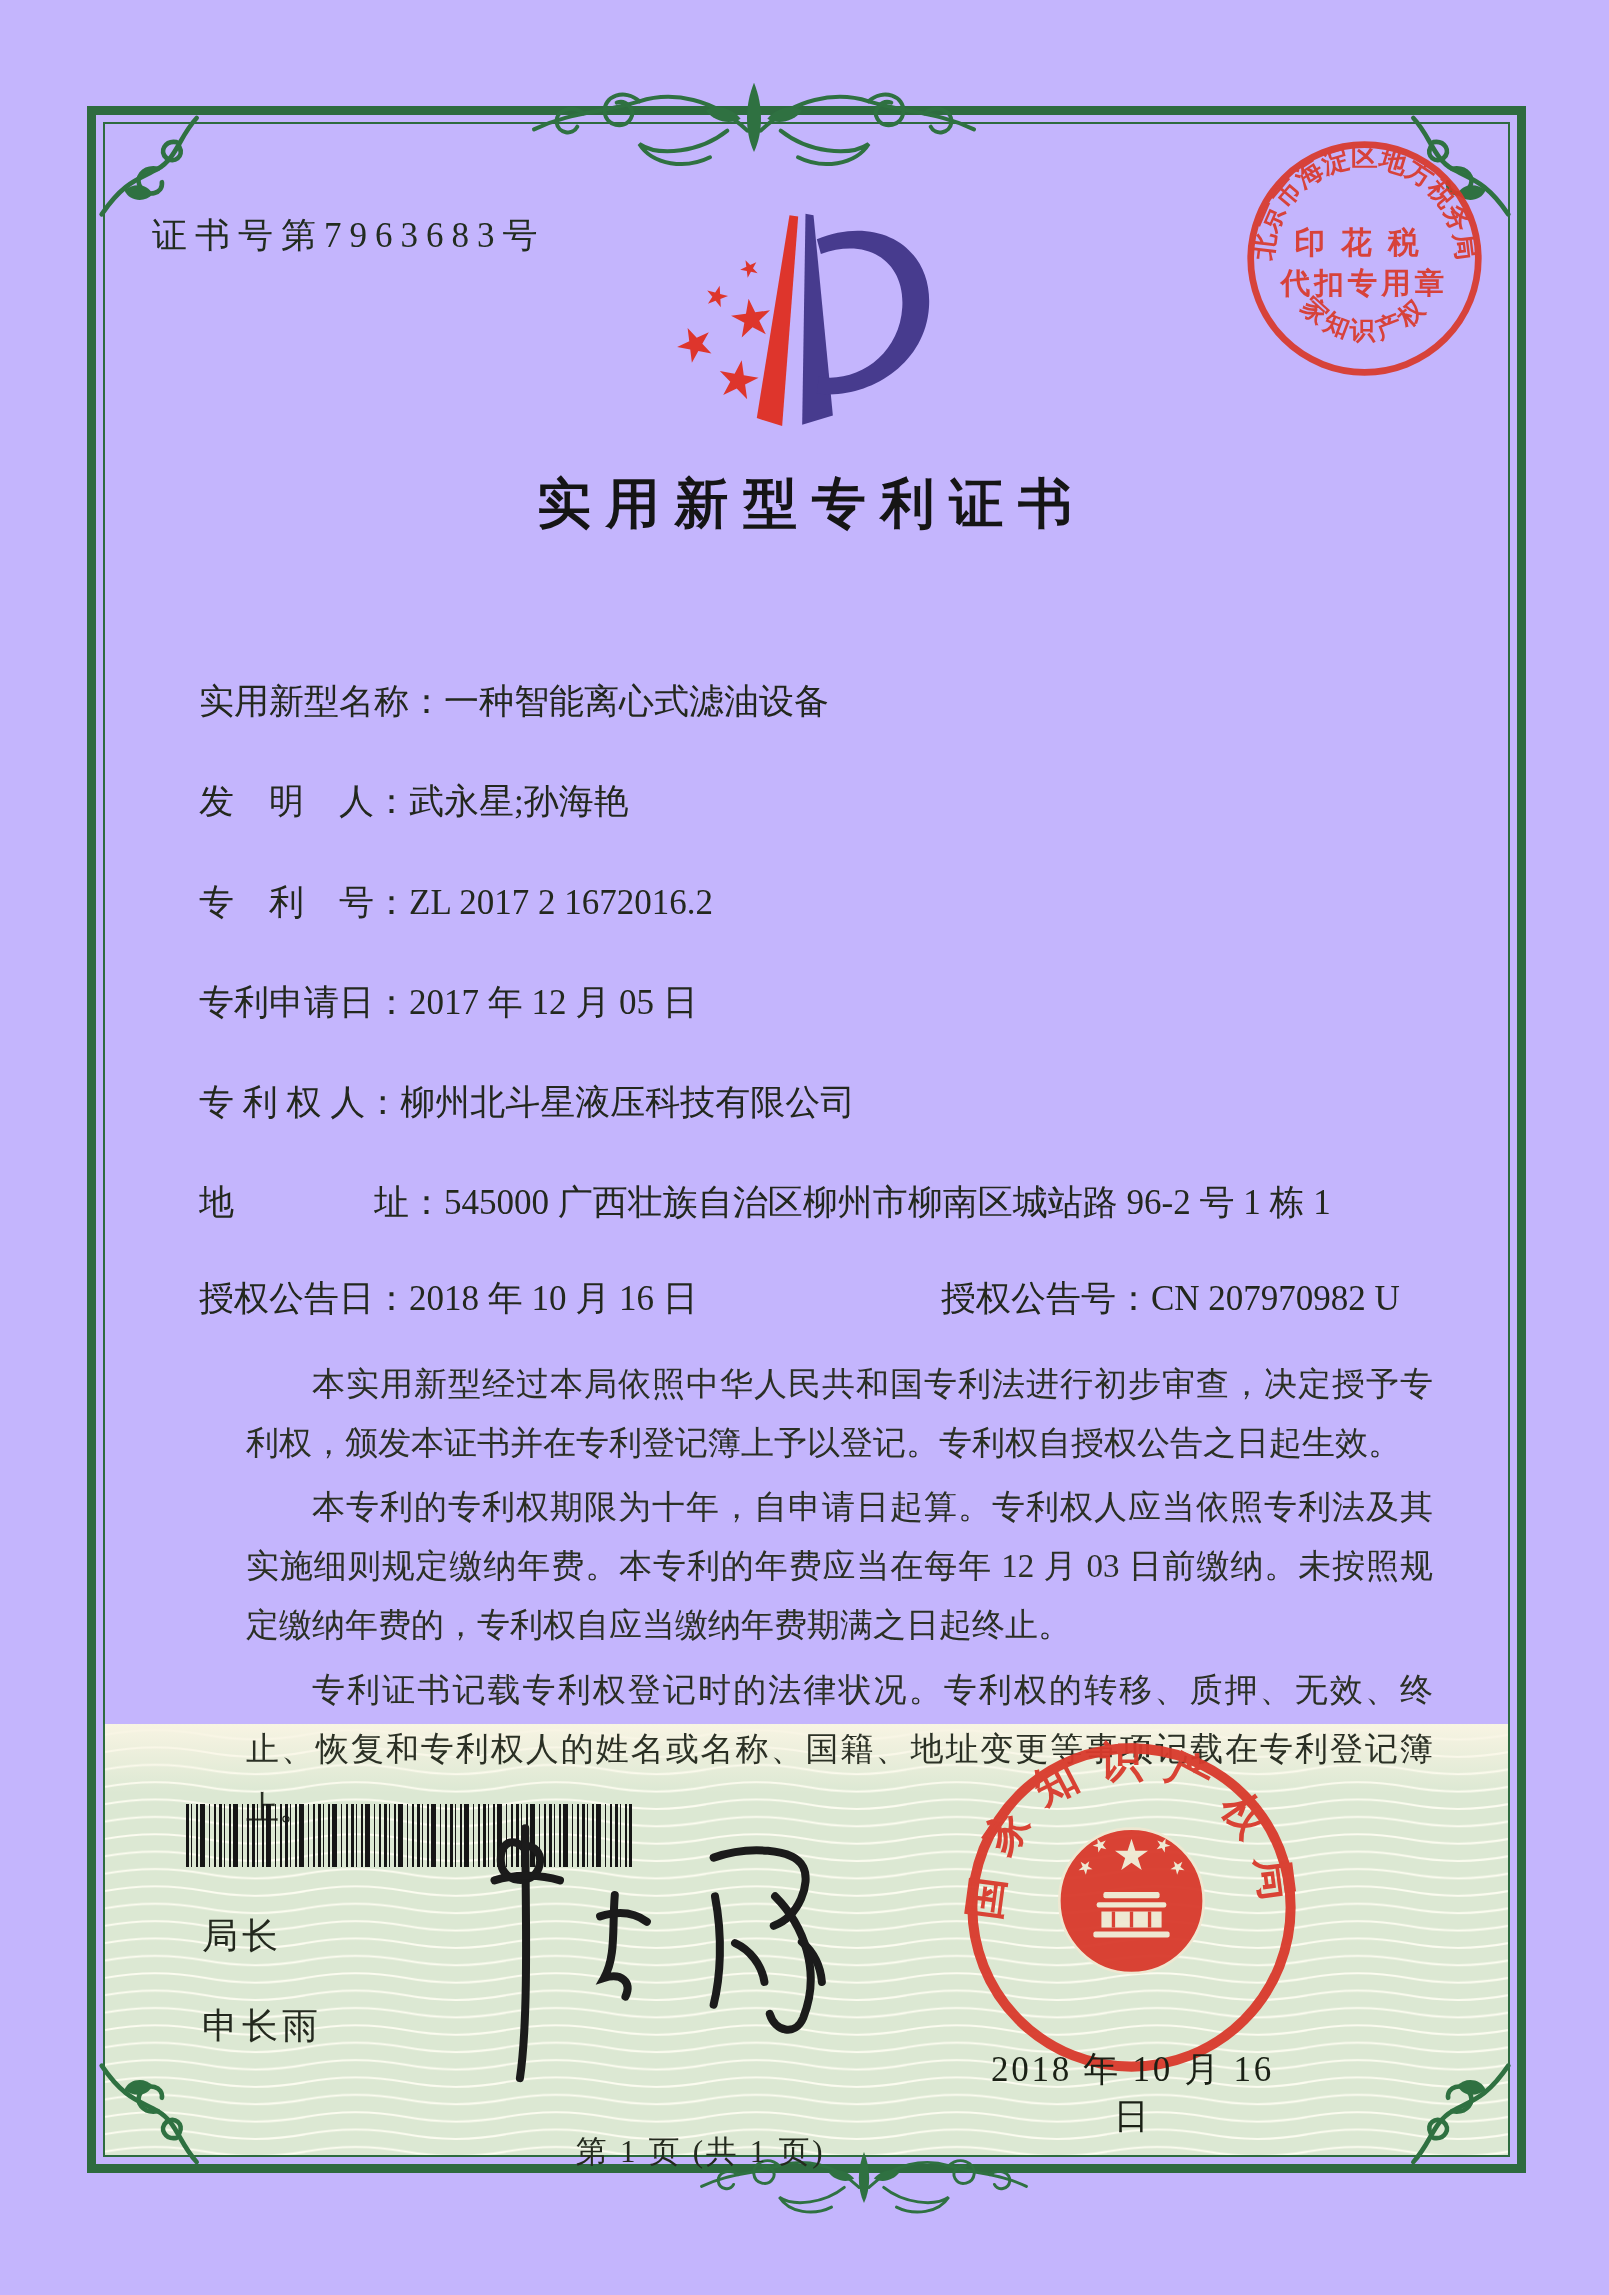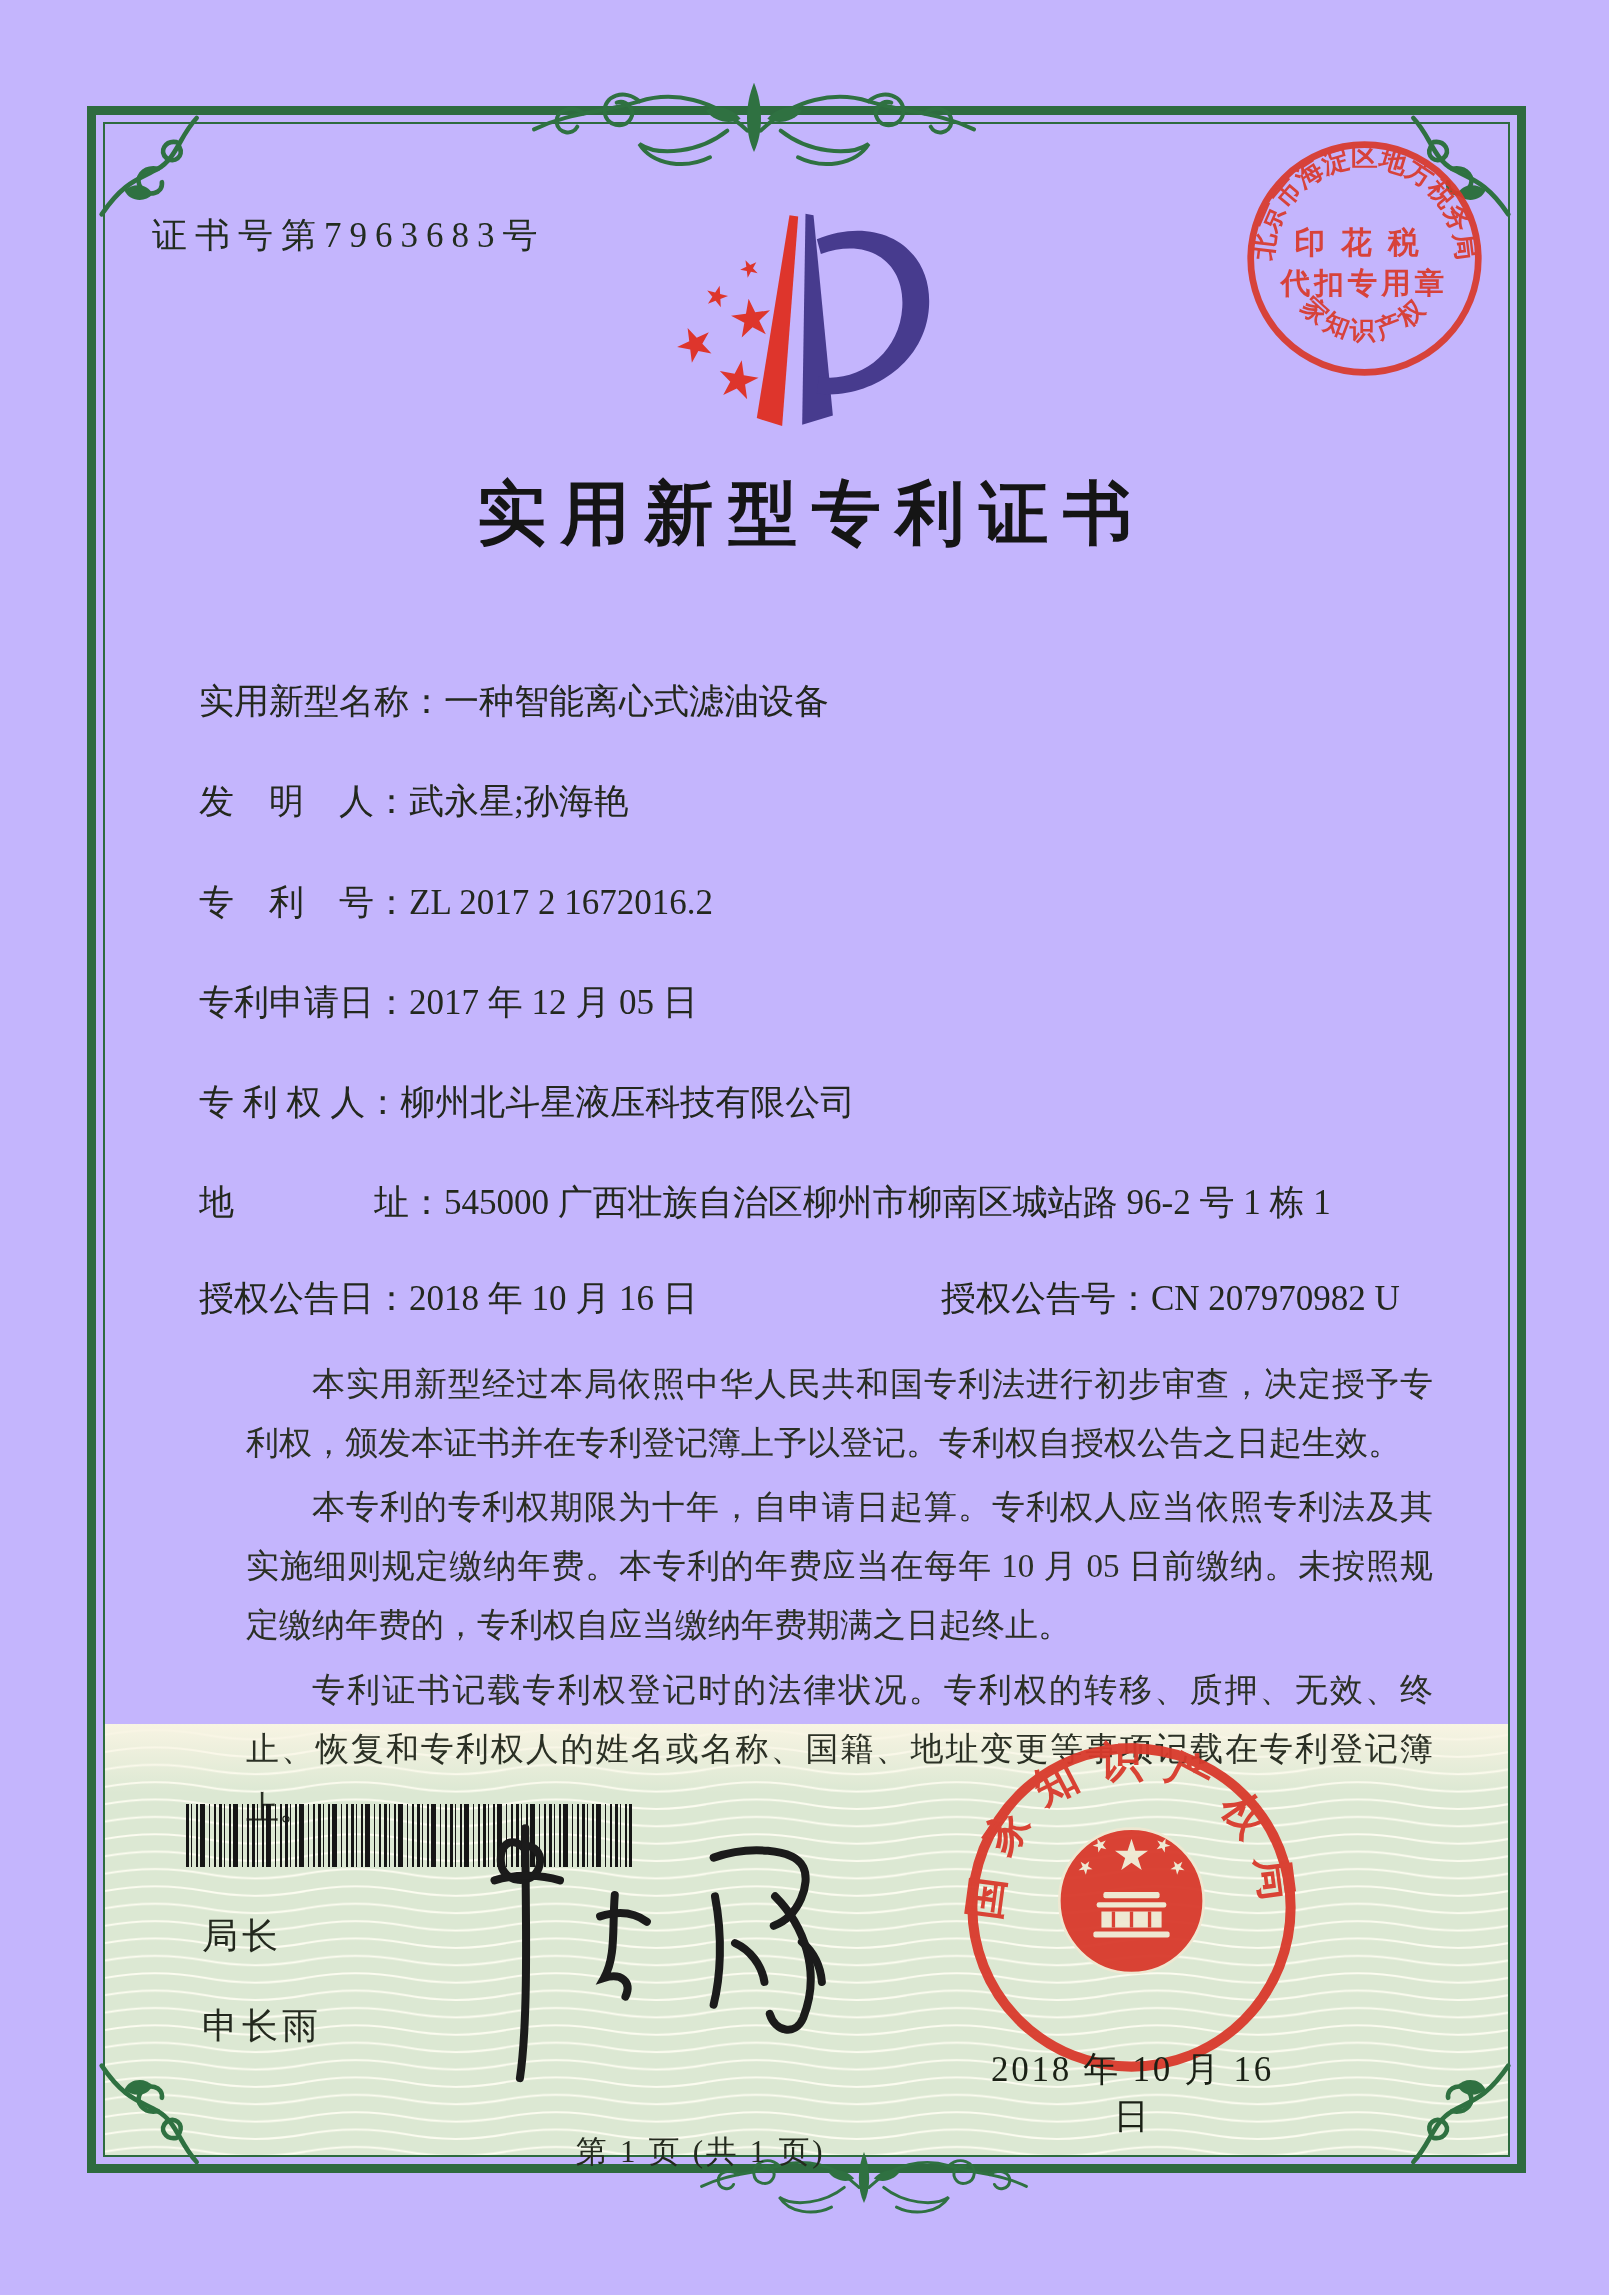--- a/index.html
+++ b/index.html
@@ -44,21 +44,21 @@
   .cert-no {
     position:absolute; left:152px; top:212px; z-index:4;
     font-size:35px; letter-spacing:8px; color:#222c20;
   }
   .logo { position:absolute; left:658px; top:195px; width:287px; height:254px; z-index:4; }
   .logo svg { width:100%; height:100%; }
   .tax-stamp { position:absolute; left:1244px; top:138px; width:241px; height:241px; z-index:4; opacity:.93; }
   .tax-stamp svg { width:100%; height:100%; }
   .title {
     position:absolute; left:0; right:0; top:468px; z-index:4;
-    text-align:center; font-size:69px; font-weight:bold;
+    text-align:center; font-size:54px; font-weight:bold;
     letter-spacing:14.7px; text-indent:14.7px; color:#151515;
   }
   
   .field-row { position:absolute; left:199px; z-index:4; font-size:35px; line-height:1.25; white-space:nowrap; }
   .field-row .lbl { display:inline-block; }
   .row-name     { top:680px; }
   .row-inventor { top:780px; }
   .row-patno    { top:881px; }
   .row-filing   { top:981px;text-align:right; }
   .row-patentee { top:1081px; }
@@ -225,21 +225,21 @@
   <div class="field-row row-address">
     <span class="lbl">地　　　　址：</span><span>545000 广西壮族自治区柳州市柳南区城站路 96-2 号 1 栋 1</span>
   </div>
   <div class="field-row row-grant">
     <span><span class="lbl">授权公告日：</span><span>2018 年 10 月 16 日</span></span>
     <span class="grant-no-pair"><span class="lbl">授权公告号：</span><span>CN 207970982 U</span></span>
   </div>
 
   <div class="body-text">
     <p>本实用新型经过本局依照中华人民共和国专利法进行初步审查，决定授予专利权，颁发本证书并在专利登记簿上予以登记。专利权自授权公告之日起生效。</p>
-    <p>本专利的专利权期限为十年，自申请日起算。专利权人应当依照专利法及其实施细则规定缴纳年费。本专利的年费应当在每年 10 月 05 日前缴纳。未按照规定缴纳年费的，专利权自应当缴纳年费期满之日起终止。</p>
+    <p>本专利的专利权期限为十年，自申请日起算。专利权人应当依照专利法及其实施细则规定缴纳年费。本专利的年费应当在每年 12 月 03 日前缴纳。未按照规定缴纳年费的，专利权自应当缴纳年费期满之日起终止。</p>
     <p>专利证书记载专利权登记时的法律状况。专利权的转移、质押、无效、终止、恢复和专利权人的姓名或名称、国籍、地址变更等事项记载在专利登记簿上。</p>
   </div>
 
   <div class="barcode"></div>
 
   <div class="director-title">局长</div>
   <div class="director-name">申长雨</div>
 
   <div class="signature">
     <svg viewBox="0 0 720 420" fill="none" stroke="#1b1b1b" stroke-width="12" stroke-linecap="round">

